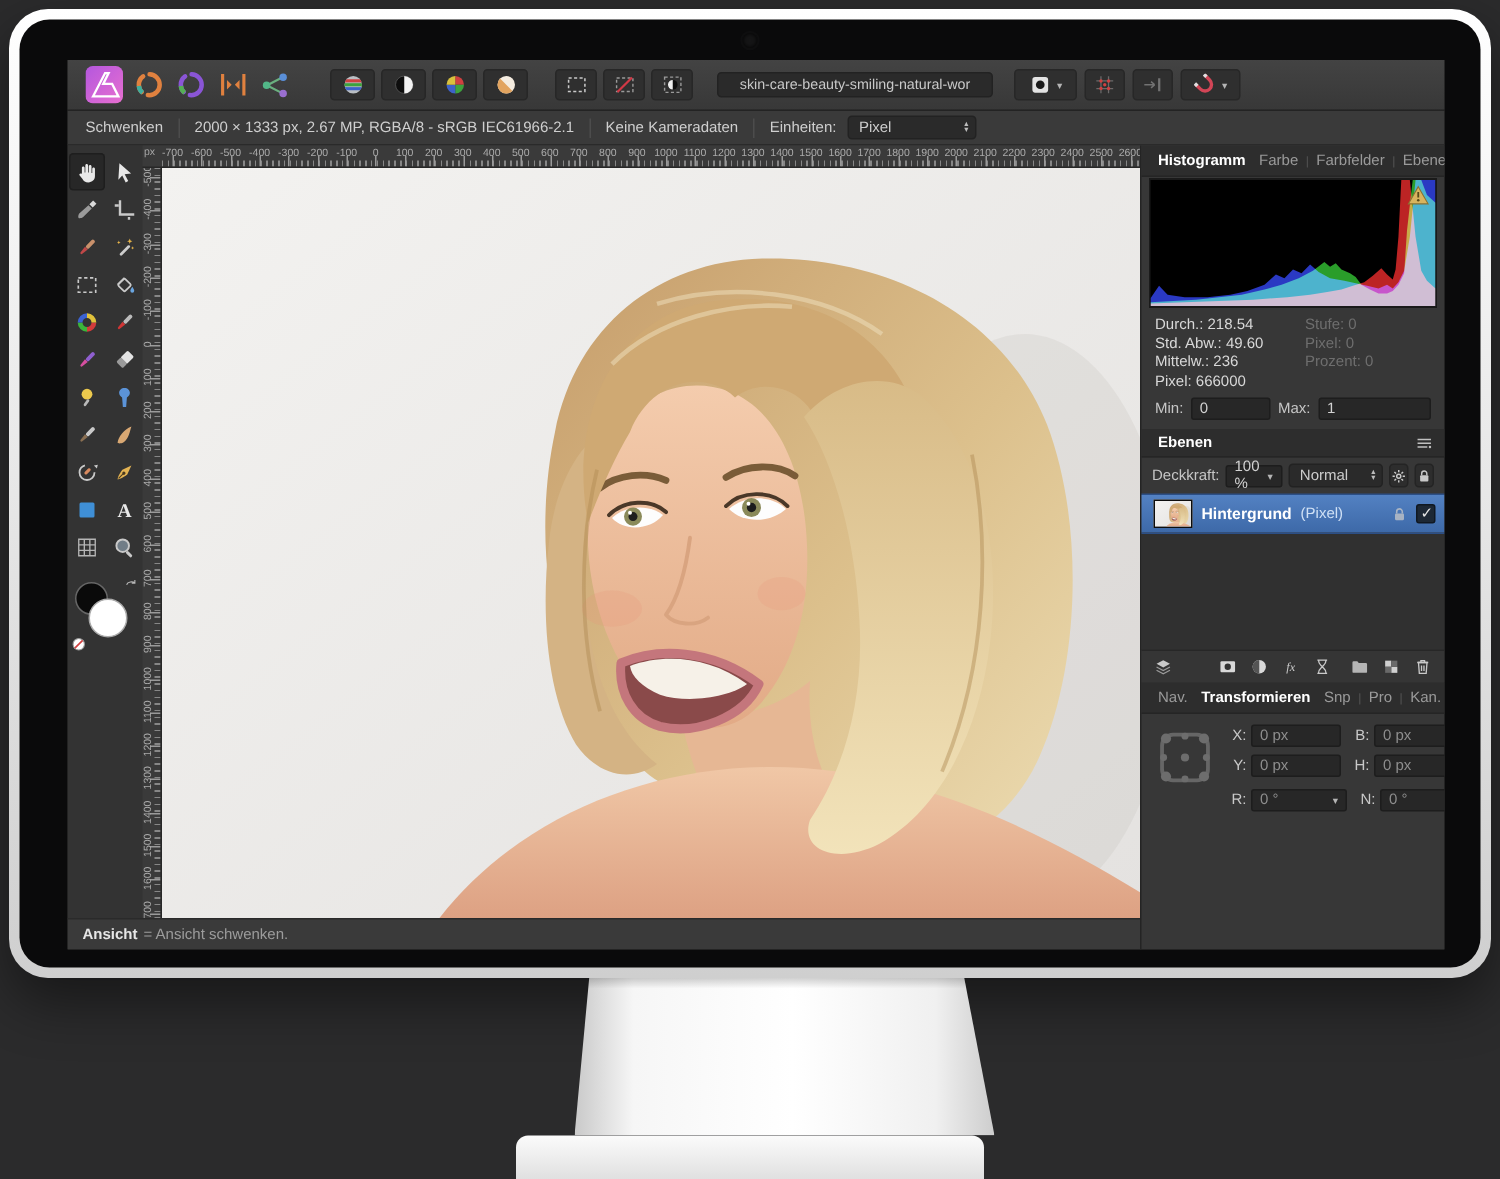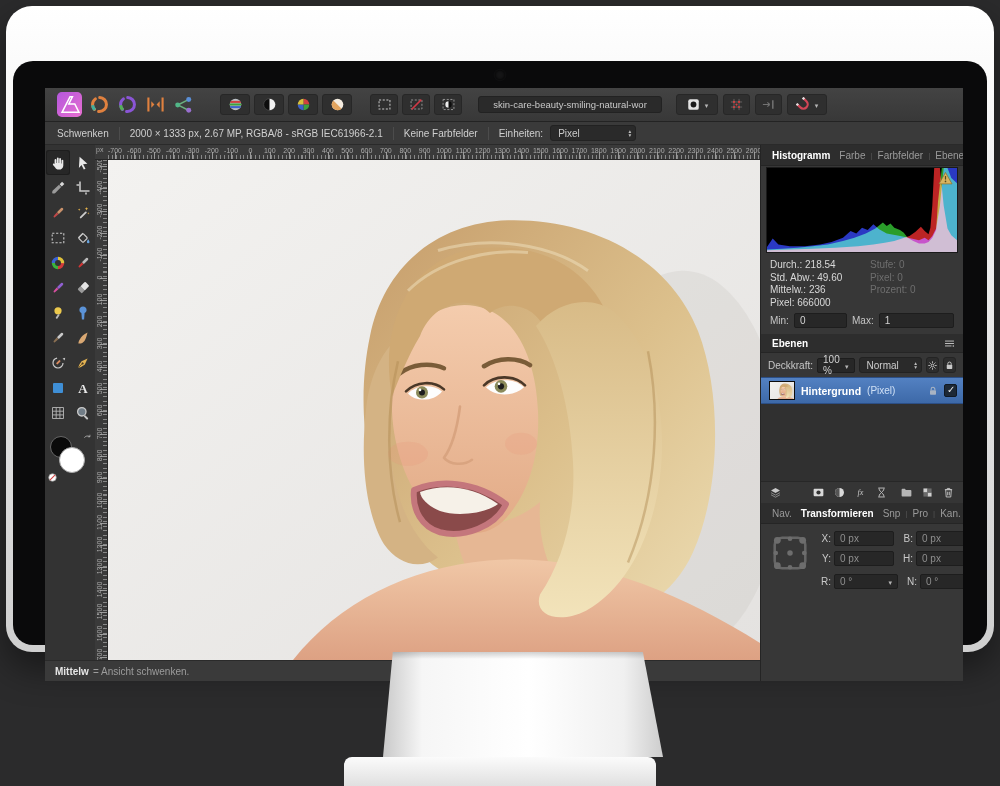--- a/index.html
+++ b/index.html
@@ -4,21 +4,21 @@
 <style>
   * { margin:0; padding:0; box-sizing:border-box; }
   html,body { width:1000px; height:786px; overflow:hidden; background:#2b2b2c;
     font-family:"Liberation Sans", sans-serif; }
 
   
   .monitor { position:absolute; left:6px; top:6px; width:988px; height:646px;
     border-radius:26px; background:linear-gradient(180deg,#ffffff,#cfcfcf);
     box-shadow:0 16px 36px rgba(0,0,0,.45); }
   .bezel { position:absolute; left:7px; top:7px; right:7px; bottom:7px;
-    border-radius:20px; background:#0a0a0b;margin-top:48px; }
+    border-radius:20px; background:#0a0a0b; }
   .camera { position:absolute; top:9px; left:50%; transform:translateX(-50%);
     width:10px; height:10px; border-radius:50%; background:#151516;
     box-shadow:inset 0 0 3px #000, 0 0 0 1.5px #0e0e0f; }
   .stand { position:absolute; left:383px; top:652px; width:280px; height:105px;
     clip-path:polygon(3.5% 0, 92.8% 0, 100% 100%, 0 100%);
     background:linear-gradient(90deg,#c9c9c9 0%,#f6f6f6 14%,#ffffff 52%,#f0f0f0 86%,#cdcdcd 100%); }
   .stand::before { content:""; position:absolute; left:0; right:0; top:0; height:7px;
     background:linear-gradient(180deg,rgba(0,0,0,.18),rgba(0,0,0,0)); }
   .foot { position:absolute; left:344px; top:757px; width:312px; height:29px;
     border-radius:8px 8px 0 0;
@@ -411,21 +411,21 @@
             <span class="dd-caret"></span>
           </div>
         </div>
       </div>
 
       <div class="contextbar">
         <span>Schwenken</span>
         <span class="cdiv"></span>
         <span>2000 × 1333 px, 2.67 MP, RGBA/8 - sRGB IEC61966-2.1</span>
         <span class="cdiv"></span>
-        <span>Keine Farbfelder</span>
+        <span>Keine Kameradaten</span>
         <span class="cdiv"></span>
         <span style="margin-right:7px">Einheiten:</span>
         <div class="select" style="width:86px">
           <span>Pixel</span>
           <span class="dd-updown"></span>
         </div>
       </div>
 
       <div class="workspace">
         <div class="left-wrap">
@@ -769,21 +769,21 @@
                 <div class="viewport">
                   <svg class="photo" viewBox="0 0 652 497" preserveAspectRatio="none">
                     <use href="#portraitG"></use>
                   </svg>
                 </div>
               </div>
             </div>
           </div>
 
           <div class="statusbar">
-            <b>Mittelw</b>
+            <b>Ansicht</b>
             <span>= Ansicht schwenken.</span>
           </div>
         </div>
 
         <div class="rpanel">
 
           <div class="ptabs">
             <span class="ptab active">Histogramm</span>
             <span class="ptab">Farbe</span>
             <span class="ptab-sep">|</span>

